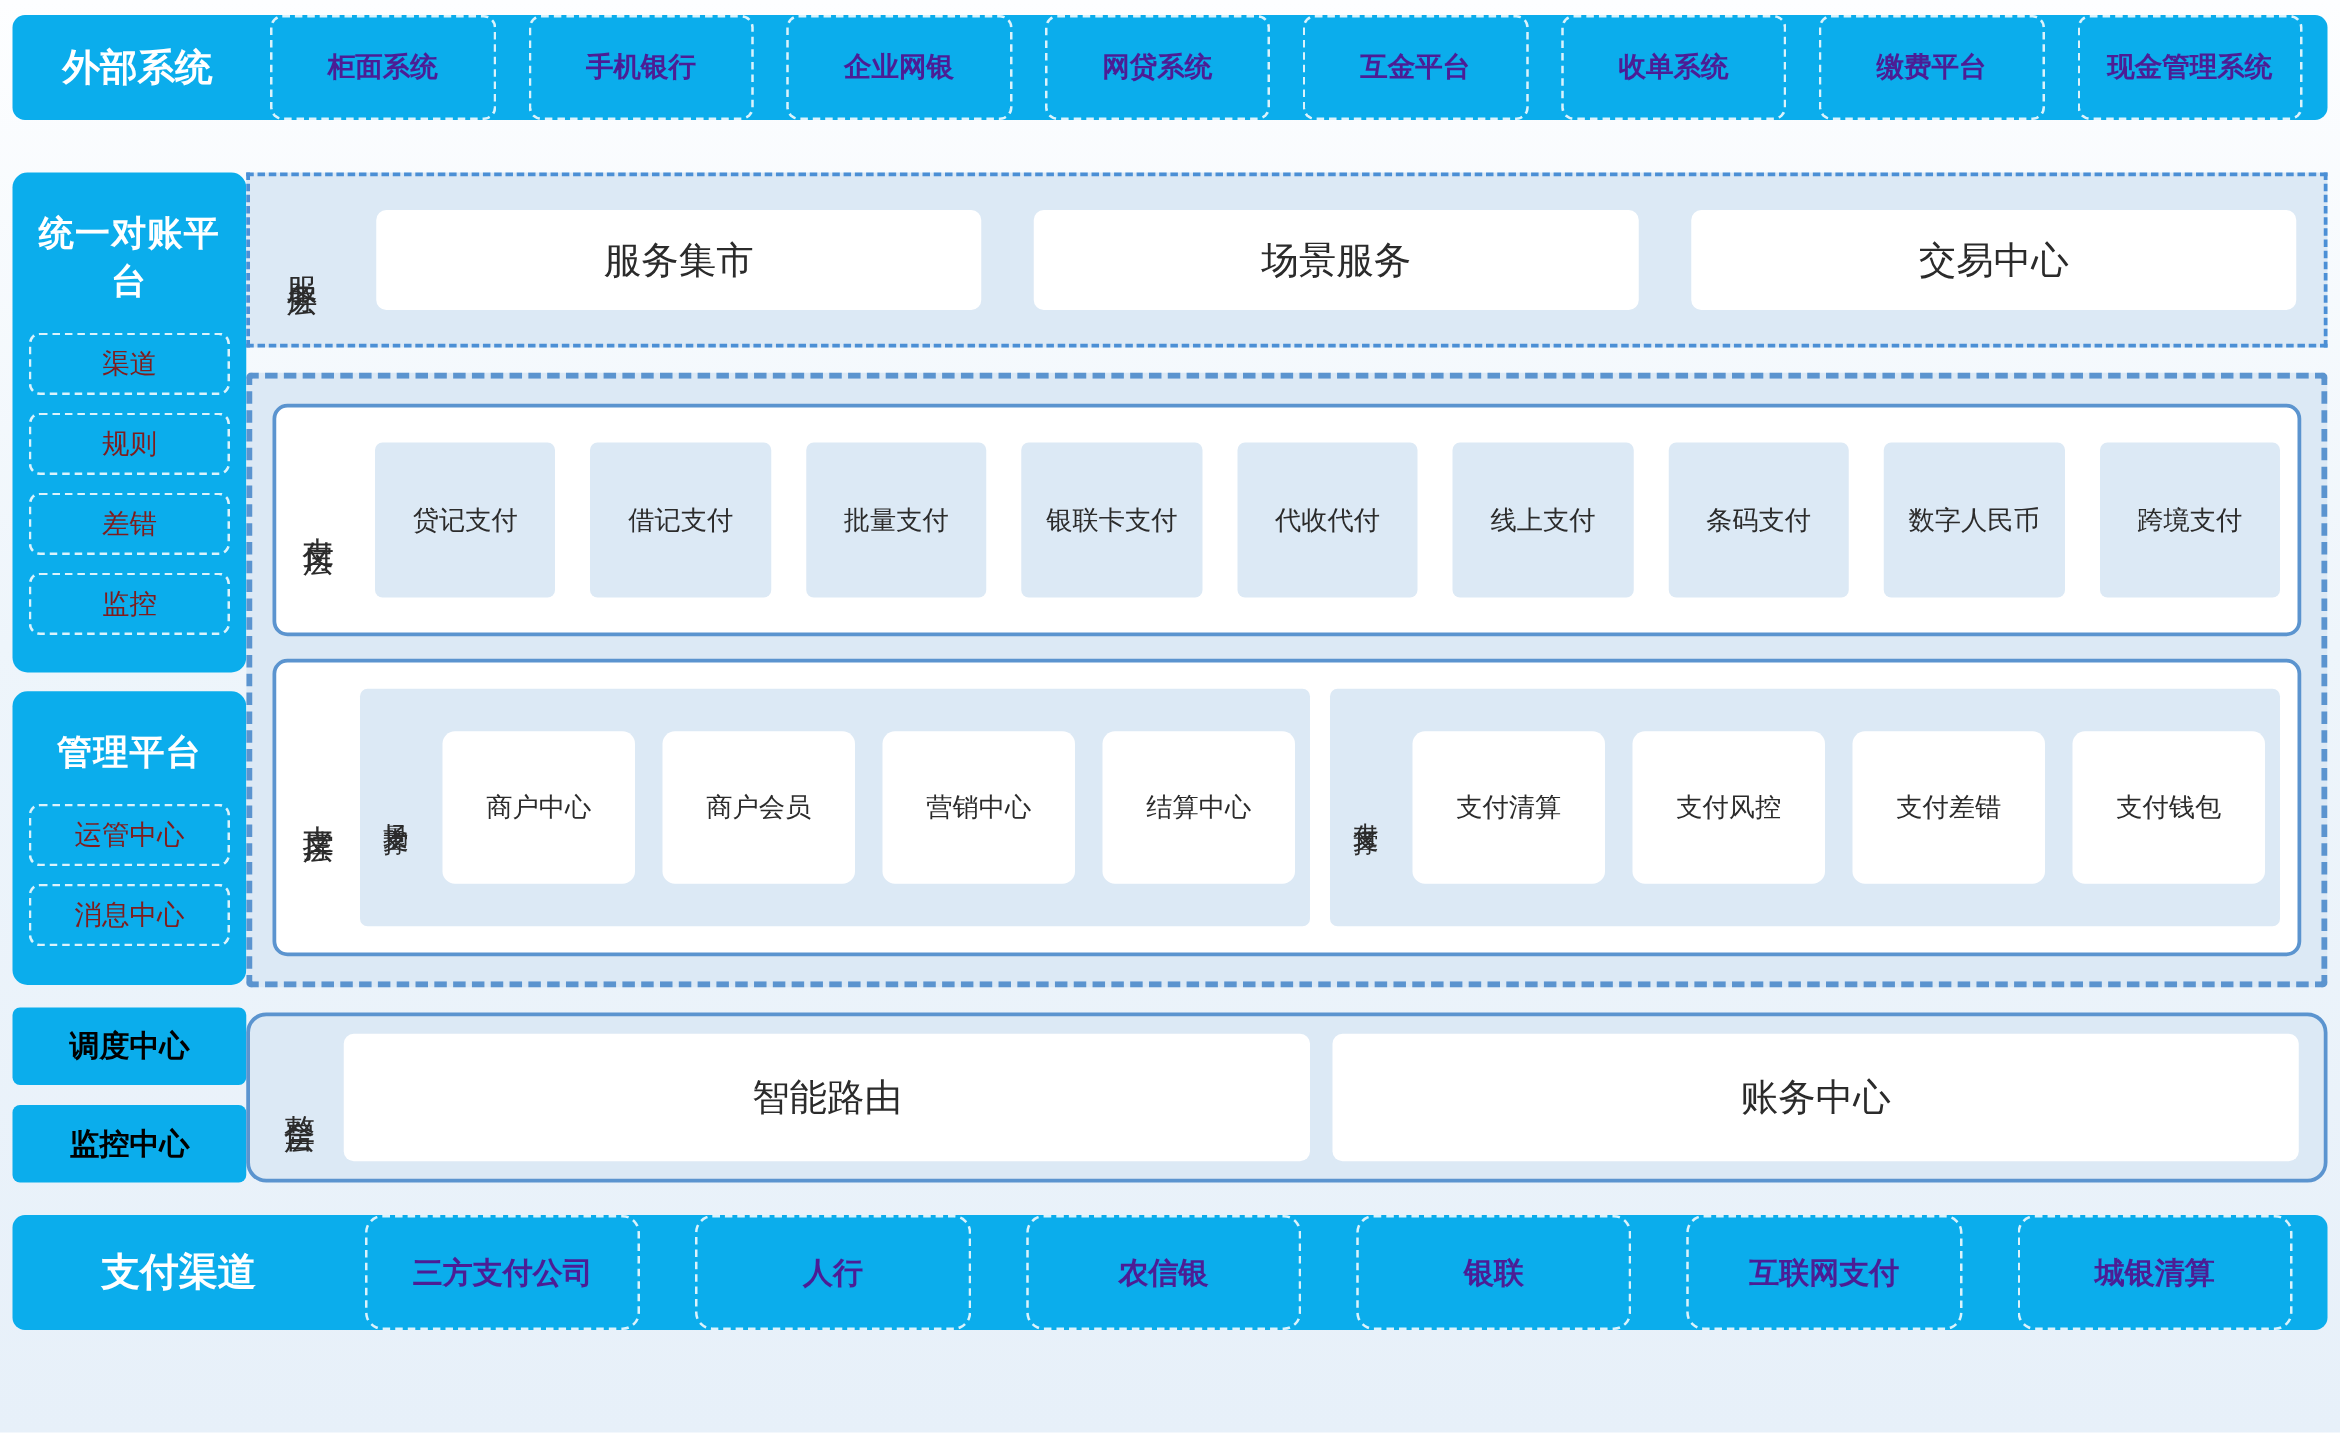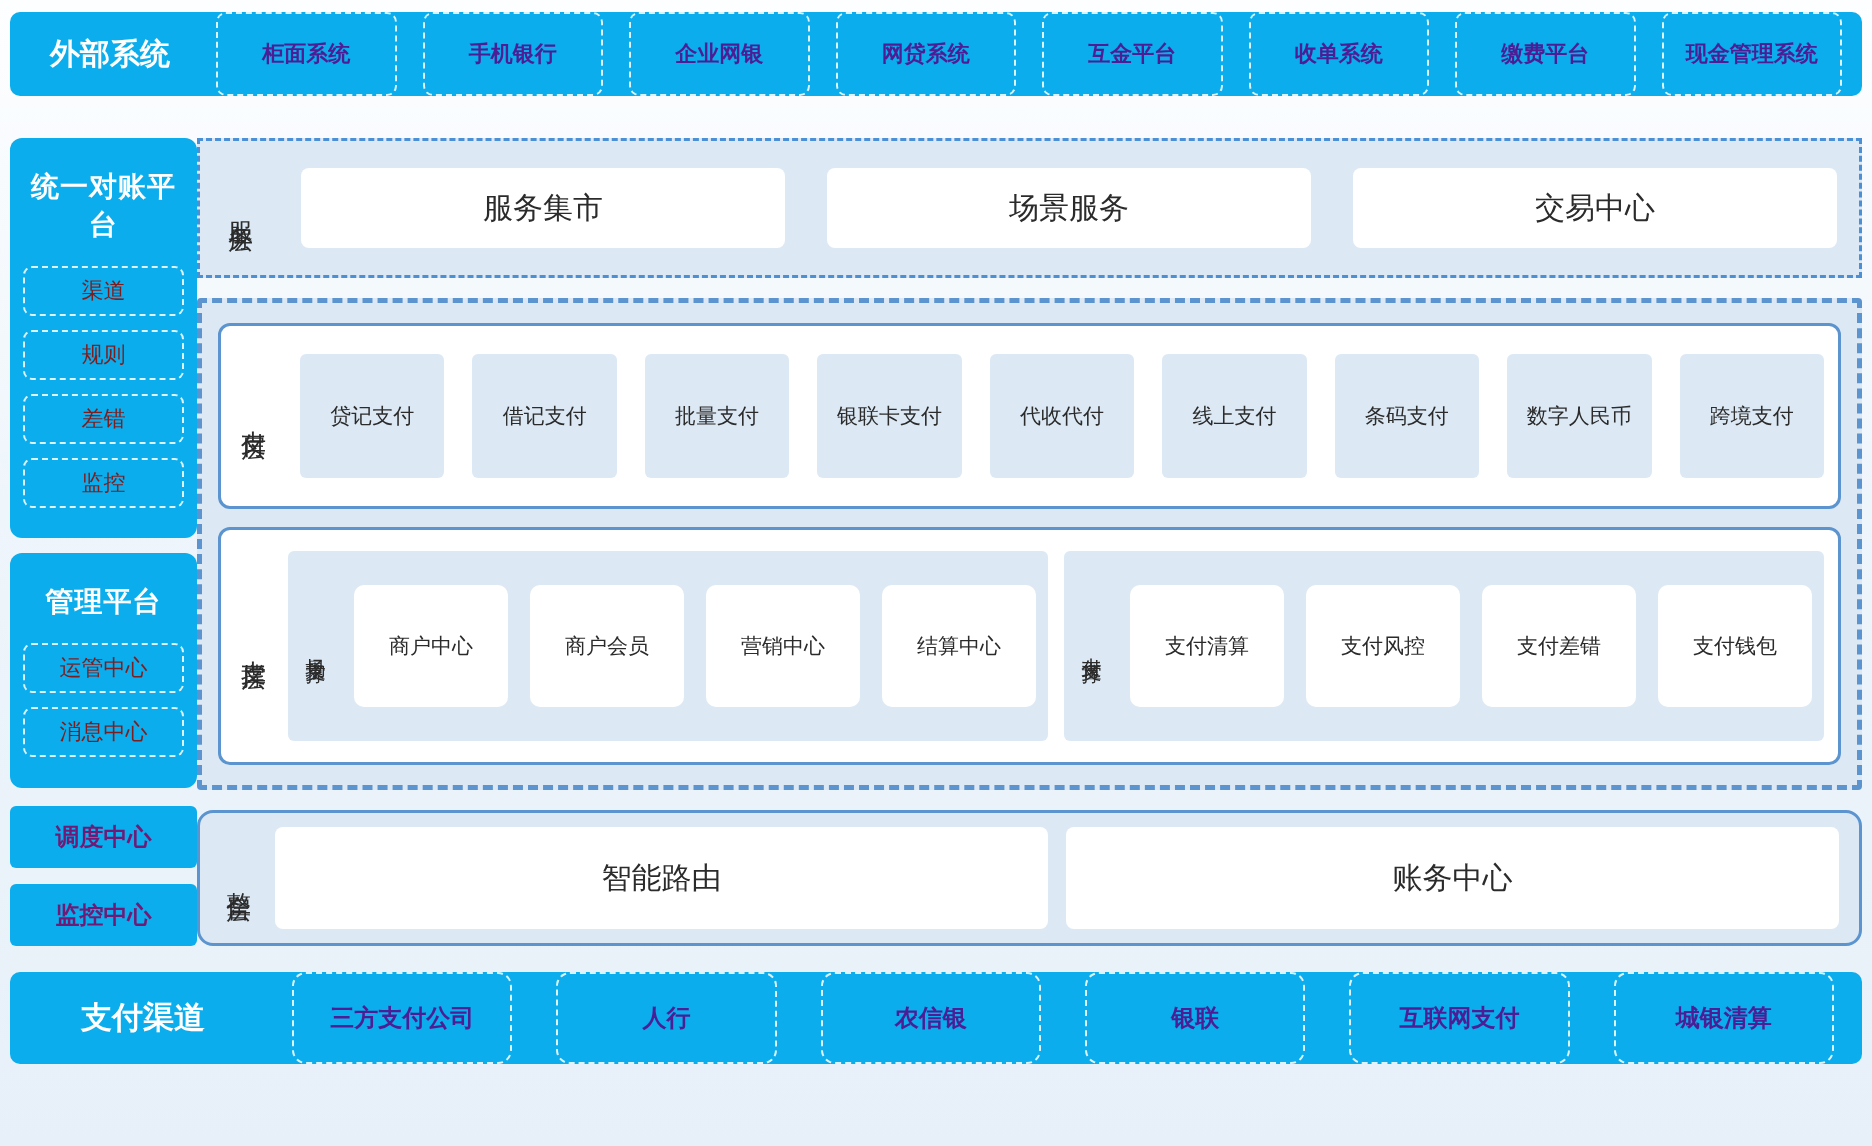--- a/index.html
+++ b/index.html
@@ -52,21 +52,21 @@
   .side-title{font-size:28px;font-weight:bold;text-align:center;padding:16px 0 22px 0;letter-spacing:1px;}
   .side-item{
     height:50px;margin-bottom:14px;
     border:2px dashed rgba(255,255,255,.85);border-radius:9px;
     display:flex;align-items:center;justify-content:center;
     font-size:22px;color:#7f1d1d;
   }
   .side-solo{
     background:var(--primary);border-radius:6px;height:62px;
     display:flex;align-items:center;justify-content:center;
-    color:#701a75;font-size:24px;font-weight:bold;
+    color:#000000;font-size:24px;font-weight:bold;
   }
   .side-solo.s1{margin-top:18px;}
   .side-solo.s2{margin-top:16px;}
 
   
   .main{flex:1;display:flex;flex-direction:column;}
   .v-label{
     writing-mode:vertical-lr;text-orientation:upright;
     font-size:25px;color:var(--text_dark);letter-spacing:4px;
     flex:none;line-height:1;margin:0 6px;

